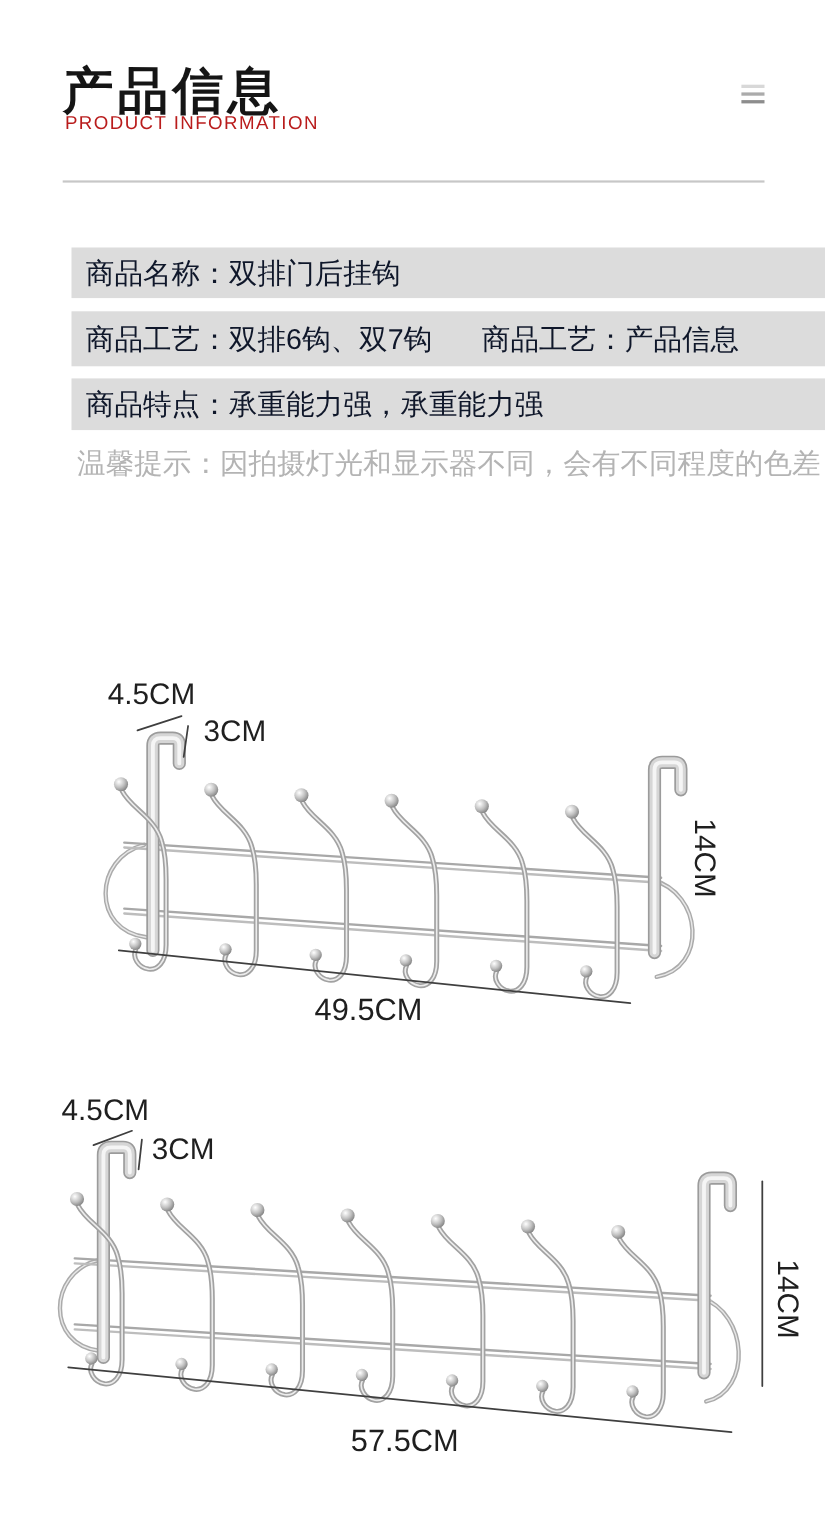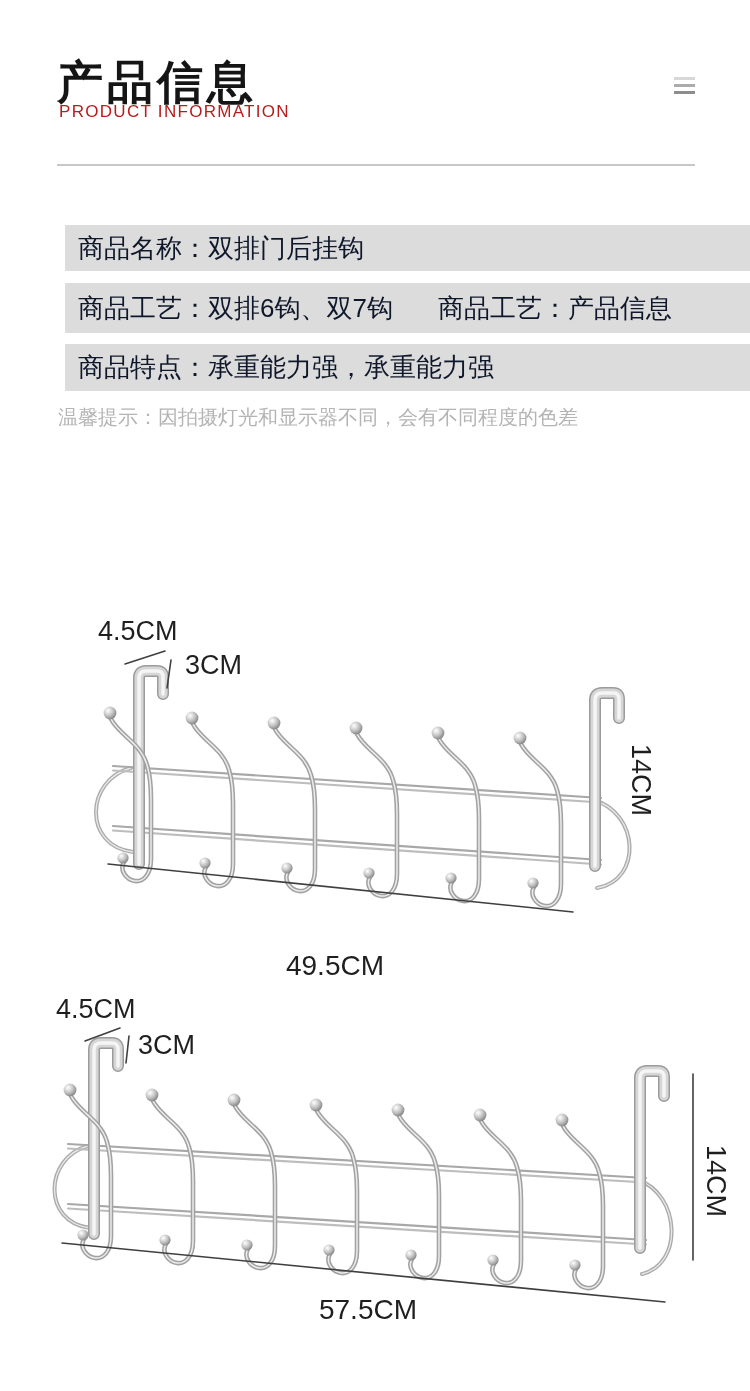--- a/index.html
+++ b/index.html
@@ -19,21 +19,21 @@
   .divider{position:absolute;left:57px;top:164px;width:638px;height:2px;background:#c7c7c7;}
 
   
   .spec-row{position:absolute;left:65px;width:700px;background:#dcdcdc;
             font-size:26px;color:#0f172a;}
   .spec-row .cl{position:absolute;left:13px;white-space:nowrap;}
   .spec-row .cr{position:absolute;left:373px;white-space:nowrap;}
   .r1{top:225px;height:46px;line-height:46px;}
   .r2{top:283px;height:50px;line-height:50px;}
   .r3{top:344px;height:47px;line-height:47px;}
-  .notice{position:absolute;left:58px;top:404px;font-size:20px;color:#b4b4b4;white-space:nowrap;}
+  .notice{position:absolute;left:70px;top:404px;font-size:26px;color:#b4b4b4;white-space:nowrap;}
 
   
   .figure{position:absolute;margin:0;padding:0;}
   .fig1{left:55px;top:598px;width:620px;height:345px;}
   .fig2{left:30px;top:978px;width:700px;height:362px;}
   .figure svg{position:absolute;left:0;top:0;}
   .dim{position:absolute;font-size:27px;color:#1f1f1f;white-space:nowrap;
        font-family:"Liberation Sans","DejaVu Sans",sans-serif;}
   .dim.rot{transform:rotate(90deg);transform-origin:left top;}
   .dim.wide{width:160px;text-align:center;font-size:28px;}
@@ -119,21 +119,21 @@
 
       <g stroke="#3f3f3f" stroke-width="1.6" stroke-linecap="round">
         <line x1="70" y1="66" x2="110" y2="53"></line>
         <line x1="116" y1="62" x2="112" y2="90"></line>
         <line x1="53" y1="266" x2="518" y2="314"></line>
       </g>
     </svg>
     <div class="dim" style="left:43px;top:18px;">4.5CM</div>
     <div class="dim" style="left:130px;top:52px;">3CM</div>
     <div class="dim rot" style="left:601px;top:146px;">14CM</div>
-    <div class="dim wide" style="left:200px;top:304px;margin-top:48px;">49.5CM</div>
+    <div class="dim wide" style="left:200px;top:304px;">49.5CM</div>
   </figure>
 
   <figure class="figure fig2">
     <svg width="700" height="362" viewBox="0 0 700 362">
 
       <g fill="none" stroke-linecap="round">
         <path d="M58 168 C14 180 12 244 60 250" stroke="#ababab" stroke-width="4"></path>
         <path d="M58 168 C14 180 12 244 60 250" stroke="#e8e8e8" stroke-width="1.3"></path>
         <path d="M608 202 C650 216 654 286 612 296" stroke="#ababab" stroke-width="4"></path>
         <path d="M608 202 C650 216 654 286 612 296" stroke="#e8e8e8" stroke-width="1.3"></path>

